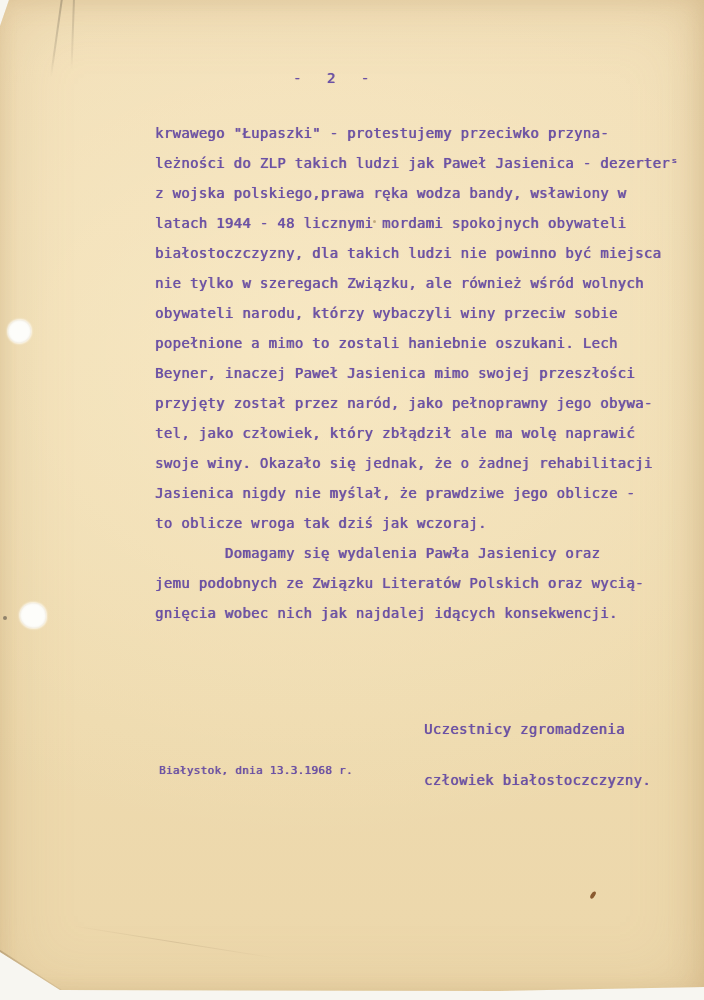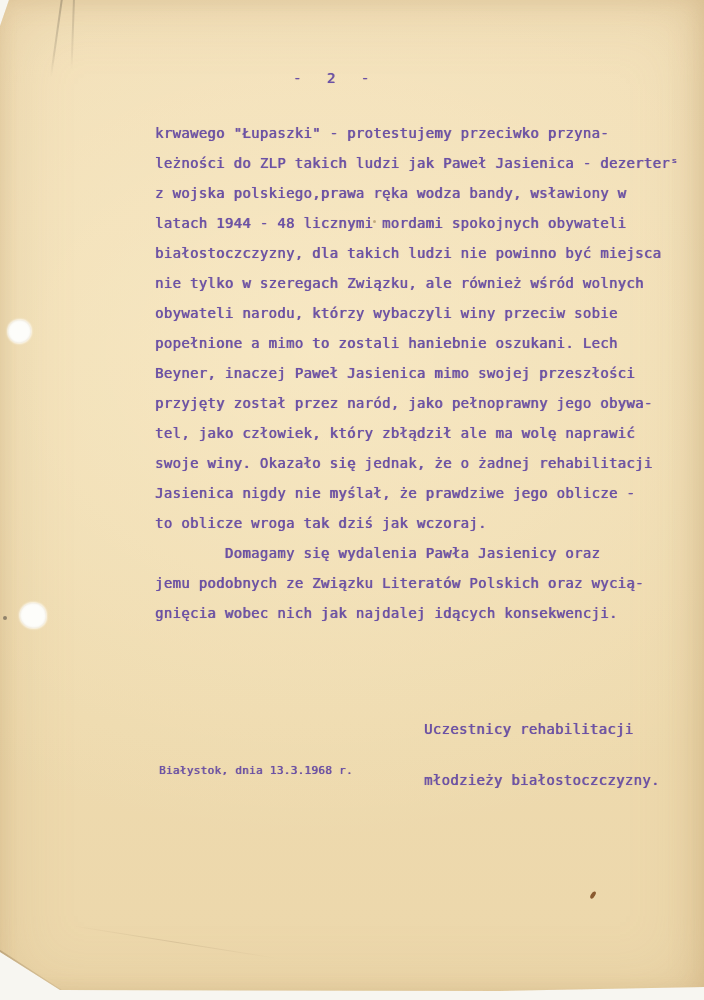--- a/index.html
+++ b/index.html
@@ -97,22 +97,22 @@
   <div class="paper">
 
     <div class="crease crease-top-a"></div>
     <div class="crease crease-top-b"></div>
 
     <div class="page-number ink">- 2 -</div>
 
     <div class="body-text ink"><div class="line">krwawego "Łupaszki" - protestujemy przeciwko przyna-</div><div class="line">leżności do ZLP takich ludzi jak Paweł Jasienica - dezerterˢ</div><div class="line">z wojska polskiego,prawa ręka wodza bandy, wsławiony w</div><div class="line">latach 1944 - 48 licznymi mordami spokojnych obywateli</div><div class="line">białostoczczyzny, dla takich ludzi nie powinno być miejsca</div><div class="line">nie tylko w szeregach Związku, ale również wśród wolnych</div><div class="line">obywateli narodu, którzy wybaczyli winy przeciw sobie</div><div class="line">popełnione a mimo to zostali haniebnie oszukani. Lech</div><div class="line">Beyner, inaczej Paweł Jasienica mimo swojej przeszłości</div><div class="line">przyjęty został przez naród, jako pełnoprawny jego obywa-</div><div class="line">tel, jako człowiek, który zbłądził ale ma wolę naprawić</div><div class="line">swoje winy. Okazało się jednak, że o żadnej rehabilitacji</div><div class="line">Jasienica nigdy nie myślał, że prawdziwe jego oblicze -</div><div class="line">to oblicze wroga tak dziś jak wczoraj.</div><div class="line">        Domagamy się wydalenia Pawła Jasienicy oraz</div><div class="line">jemu podobnych ze Związku Literatów Polskich oraz wycią-</div><div class="line">gnięcia wobec nich jak najdalej idących konsekwencji.</div></div>
 
     <div class="signature ink">
-      <div>Uczestnicy rehabilitacji</div>
-      <div>młodzieży białostoczczyzny.</div>
+      <div>Uczestnicy zgromadzenia</div>
+      <div>człowiek białostoczczyzny.</div>
     </div>
 
     <div class="dateline ink">Białystok, dnia 13.3.1968 r.</div>
 
     <div class="hole hole-1"></div>
     <div class="hole hole-2"></div>
 
     <div class="crease crease-mid-bottom"></div>
     <div class="crease crease-bottom"></div>
 

